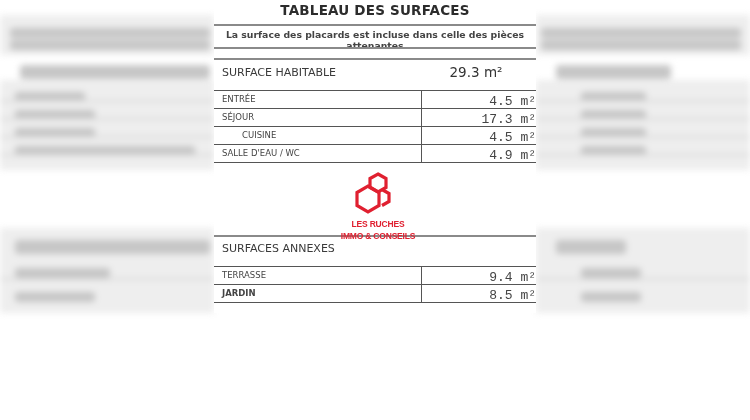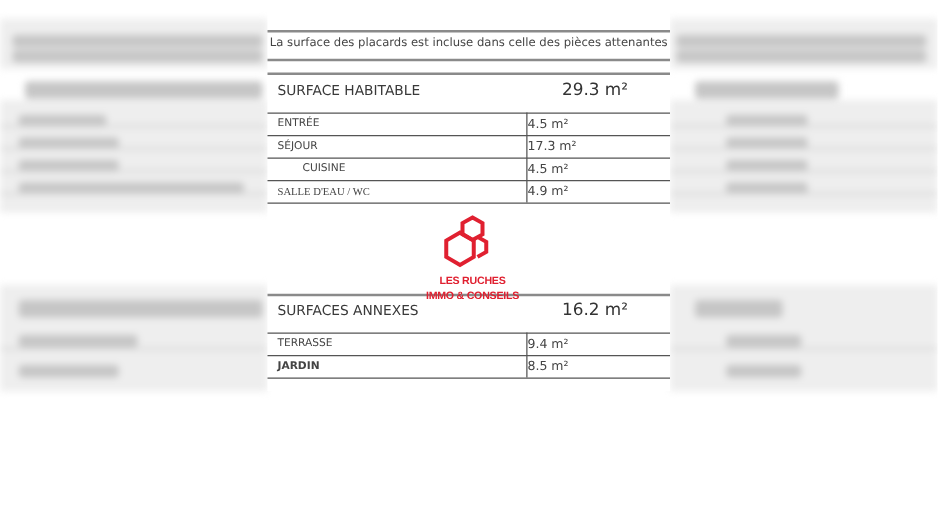--- a/index.html
+++ b/index.html
@@ -5,27 +5,27 @@
   html, body { margin:0; padding:0; }
   body { width:750px; height:420px; background:#ffffff; position:relative; overflow:hidden;
          font-family:"DejaVu Sans", sans-serif; color:#333; }
   .bg-blur { position:absolute; filter:blur(3px); }
   .bg-band { position:absolute; background:#eeeeee; }
   .bg-line { position:absolute; height:2px; background:#d8d8d8; }
   .bg-text { position:absolute; height:10px; background:#c6c6c6; border-radius:3px; }
   .panel { position:absolute; left:214px; top:0; width:322px; height:313px; background:#fff; }
   .title { position:absolute; top:2px; left:0; width:322px; text-align:center; font-size:13.5px; font-weight:bold; color:#2c2c2c; letter-spacing:0.2px; }
   .hr { position:absolute; left:0; width:322px; background:#8a8a8a; }
-  .note { position:absolute; top:29px; left:0; width:322px; text-align:center; font-size:9.3px; color:#444; }
+  .note { position:absolute; top:29px; left:0; width:322px; text-align:center; font-size:9.3px; color:#444;font-weight:bold; }
   .section-title { position:absolute; left:8px; font-size:11px; color:#3a3a3a; }
   .section-total { position:absolute; left:207px; width:110px; text-align:center; font-size:13.5px; color:#333; }
   .row-line { position:absolute; left:0; width:322px; height:1px; background:#555; }
   .vline { position:absolute; left:207px; width:1px; background:#555; }
   .row-label { position:absolute; left:8px; font-size:8.5px; color:#444; }
-  .row-value { position:absolute; left:208px; width:114px; text-align:left; font-size:10px; color:#444; }
+  .row-value { position:absolute; left:208px; width:114px; text-align:right; font-size:13px; color:#444;font-family:Liberation Mono, monospace; }
   .logo { position:absolute; left:336px; top:172px; width:84px; }
   .logo-text { position:absolute; width:84px; text-align:center; font-family:"Liberation Sans", sans-serif; font-weight:bold; color:#e02030; font-size:8.5px; line-height:10px; letter-spacing:-0.2px; }
 </style>
 </head>
 <body>
 
 <div class="bg-blur" style="left:0;top:0;width:214px;height:320px;">
   <div class="bg-band" style="left:0;top:15px;width:214px;height:40px;"></div>
   <div class="bg-text" style="left:10px;top:28px;width:200px;"></div>
   <div class="bg-text" style="left:10px;top:40px;width:200px;"></div>
@@ -61,20 +61,21 @@
   <div class="bg-line" style="left:0;top:136px;width:214px;"></div>
   <div class="bg-line" style="left:0;top:154px;width:214px;"></div>
   <div class="bg-band" style="left:0;top:228px;width:214px;height:85px;"></div>
   <div class="bg-text" style="left:20px;top:240px;width:70px;height:14px;"></div>
   <div class="bg-text" style="left:45px;top:268px;width:60px;"></div>
   <div class="bg-text" style="left:45px;top:292px;width:60px;"></div>
   <div class="bg-line" style="left:0;top:278px;width:214px;"></div>
 </div>
 
 <div class="panel">
+  <div class="title">TABLEAU DES SURFACES</div>
   <div class="hr" style="top:24px;height:2px;"></div>
   <div class="note">La surface des placards est incluse dans celle des pièces attenantes</div>
   <div class="hr" style="top:47px;height:2px;"></div>
   <div class="hr" style="top:58px;height:2px;"></div>
 
   <div class="section-title" style="top:66px;">SURFACE HABITABLE</div>
   <div class="section-total" style="top:64px;">29.3 m²</div>
 
   <div class="row-line" style="top:90px;"></div>
   <div class="row-line" style="top:108px;"></div>
@@ -89,27 +90,26 @@
   </div>
   <div>
     <div class="row-label" style="top:112px;text-align:right;">SÉJOUR</div>
     <div class="row-value" style="top:112px;">17.3 m²</div>
   </div>
   <div>
     <div class="row-label" style="top:130px;margin-left:20px;">CUISINE</div>
     <div class="row-value" style="top:130px;">4.5 m²</div>
   </div>
   <div>
-    <div class="row-label" style="top:148px;font-family:Liberation Serif, serif;">SALLE D'EAU / WC</div>
+    <div class="row-label" style="top:148px;">SALLE D'EAU / WC</div>
     <div class="row-value" style="top:148px;">4.9 m²</div>
   </div>
 
   <div class="hr" style="top:235px;height:2px;"></div>
   <div class="section-title" style="top:242px;">SURFACES ANNEXES</div>
-  <div class="section-total" style="top:240px;">16.2 m²</div>
 
   <div class="row-line" style="top:266px;"></div>
   <div class="row-line" style="top:284px;"></div>
   <div class="row-line" style="top:302px;"></div>
   <div class="vline" style="top:266px;height:36px;"></div>
 
   <div>
     <div class="row-label" style="top:270px;">TERRASSE</div>
     <div class="row-value" style="top:270px;">9.4 m²</div>
   </div>

